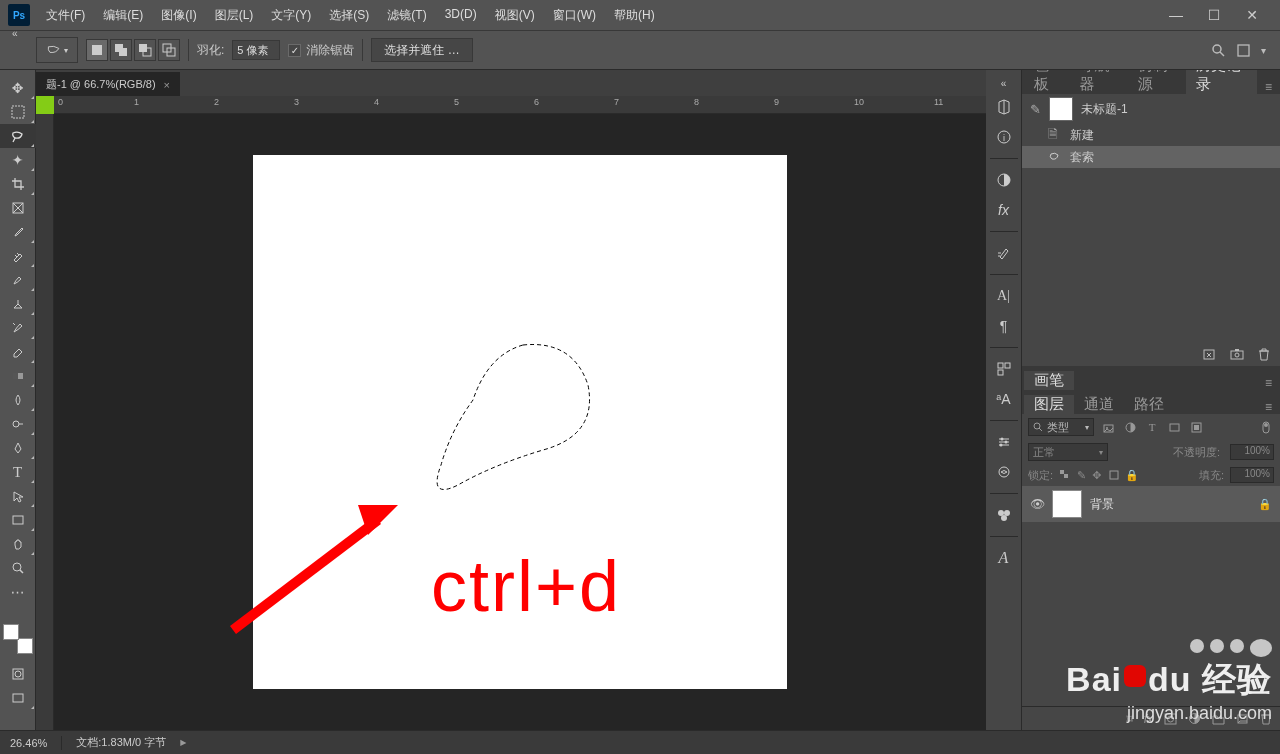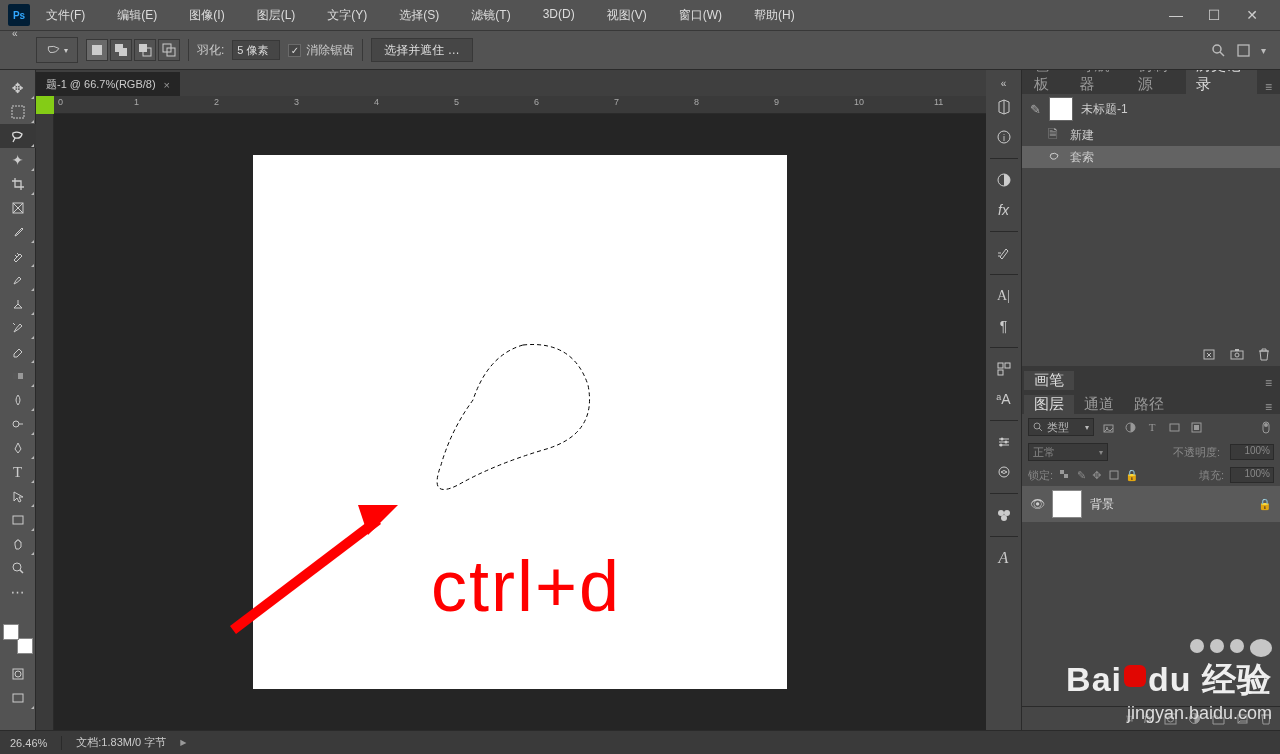--- a/index.html
+++ b/index.html
@@ -1,21 +1,21 @@
 <!DOCTYPE html>
 <html><head>
 <meta charset="utf-8">
 <style>
 * { margin: 0; padding: 0; box-sizing: border-box; font-family: "Microsoft YaHei", sans-serif; }
 body { background: #323232; overflow: hidden; width: 1280px; height: 754px; }
 
 
 .titlebar { height: 30px; background: #535353; display: flex; align-items: center; padding: 0 4px; }
 .ps-logo { width: 22px; height: 22px; background: #001e36; color: #31a8ff; display: flex; align-items: center; justify-content: center; font-weight: bold; font-size: 10px; border-radius: 2px; margin: 0 8px 0 4px; }
-.menu-items { display: flex; gap: 16px; color: #ddd; font-size: 12px; }
+.menu-items { display: flex; gap: 2px; color: #ddd; font-size: 12px; }
 .menu-items span { padding: 4px 8px; cursor: default; }
 .window-controls { margin-left: auto; display: flex; gap: 10px; color: #ccc; padding-right: 10px; }
 .window-controls span { width: 28px; text-align: center; font-size: 14px; }
 
 
 .options-bar { height: 40px; background: #535353; border-top: 1px solid #383838; border-bottom: 1px solid #2a2a2a; display: flex; align-items: center; padding: 0 6px; gap: 8px; position: relative; }
 .opt-dots { color: #ccc; font-size: 10px; position: absolute; left: 12px; top: -3px; }
 .tool-preset { width: 42px; height: 26px; display: flex; align-items: center; justify-content: center; background: #535353; border: 1px solid #383838; margin-left: 30px; }
 .tool-preset svg { width: 16px; height: 12px; }
 .sel-mode { display: flex; gap: 2px; }

